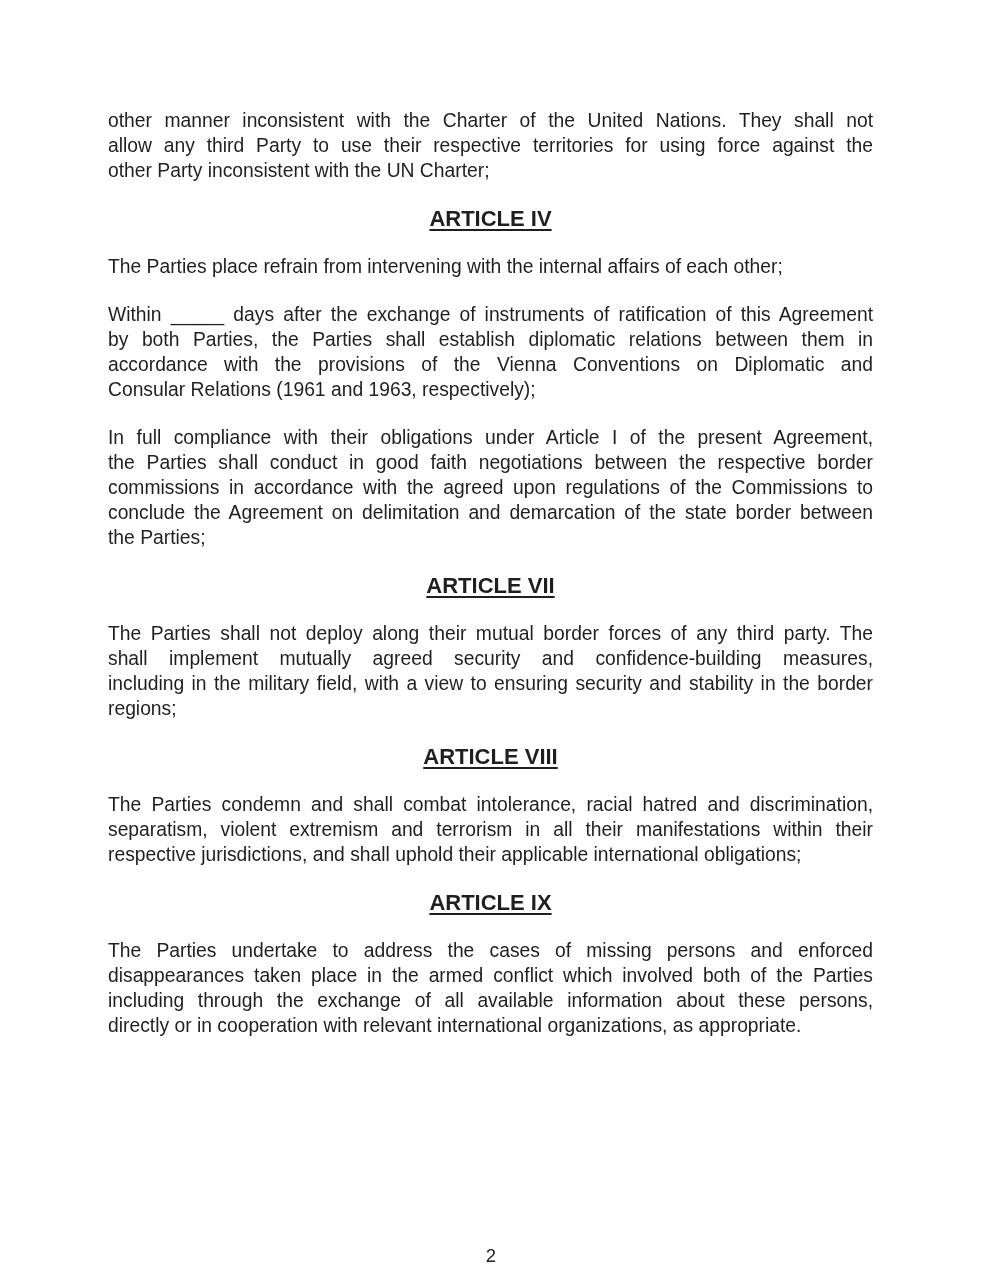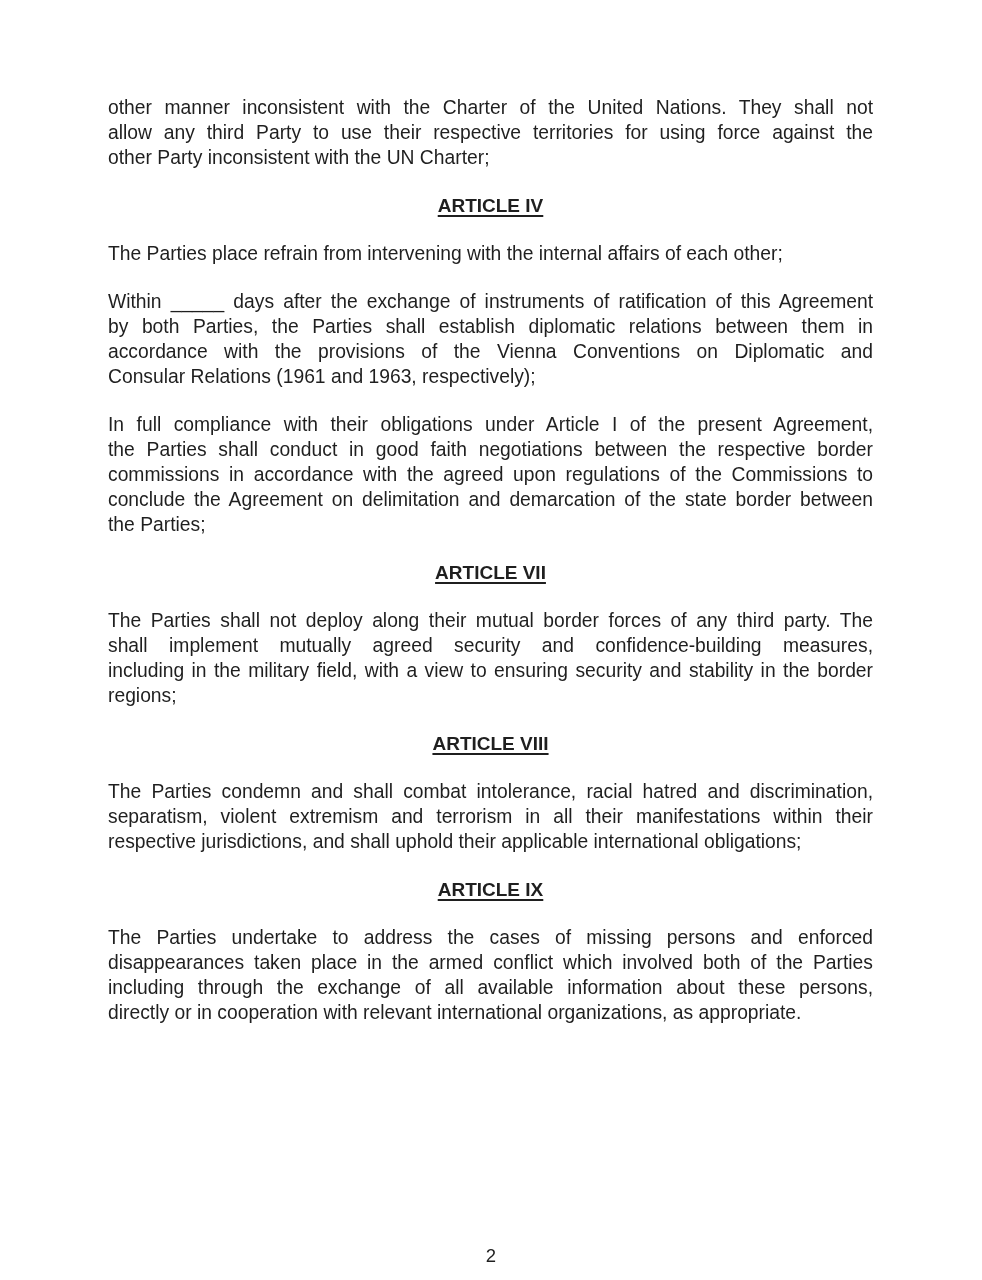--- a/index.html
+++ b/index.html
@@ -12,38 +12,38 @@
     width: 982px;
     height: 1280px;
     background: #ffffff;
     overflow: hidden;
     font-family: "Liberation Sans", sans-serif;
     color: #1f1f1f;
   }
   .content {
     position: absolute;
     left: 108px;
-    top: 95px;
+    top: 108px;
     width: 765px;
     font-size: 19.3px;
     line-height: 25px;
   }
   .para {
     margin: 0 0 23px 0;
   }
   .ln {
     display: block;
   }
   .ln.j {
     text-align: justify;
     text-align-last: justify;
   }
   .heading {
     margin: 0 0 23px 0;
-    font-size: 19px;
+    font-size: 22px;
     line-height: 25px;
     font-weight: bold;
     text-align: center;
     text-decoration: underline;
     text-decoration-thickness: 2px;
     text-underline-offset: 3px;
   }
   .page-number {
     position: absolute;
     top: 1243px;

